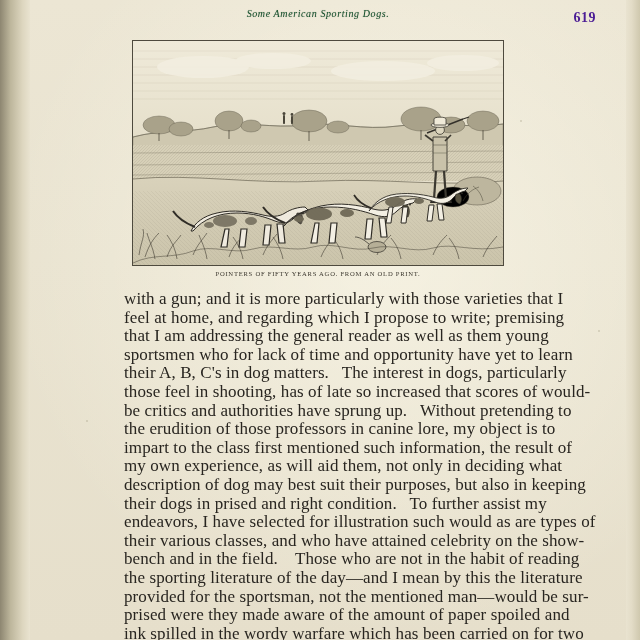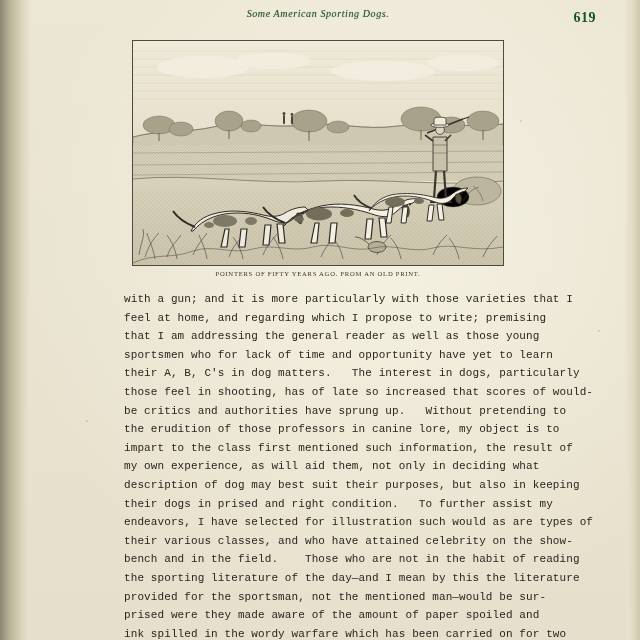--- a/index.html
+++ b/index.html
@@ -61,21 +61,21 @@
     text-shadow: 0 0 1px rgba(60,55,45,0.35);
   }
   #page-number {
     position: absolute;
     right: 44px;
     top: 10px;
     font-family: "Liberation Serif", serif;
     font-size: 14px;
     font-weight: bold;
     letter-spacing: 0.5px;
-    color: #14532d;
+    color: #4c1d95;
     z-index: 10;
   }
 
   
   #figure {
     position: absolute;
     left: 132px;
     top: 40px;
     width: 372px;
     height: 226px;
@@ -101,22 +101,22 @@
 
   
   #body-text {
     position: absolute;
     left: 124px;
     top: 290px;
     width: 384px;
     z-index: 9;
   }
   .line {
-    font-family: Liberation Mono, monospace;
-    font-size: 11px;
+    font-family: Liberation Serif, serif;
+    font-size: 17px;
     line-height: 18.6px;
     color: #282520;
     white-space: pre;
     letter-spacing: 0.1px;
   }
   
   .speck {
     position: absolute;
     background: rgba(120,110,85,0.25);
     border-radius: 50%;
@@ -355,21 +355,21 @@
         <path d="M0,222 C20,212 40,218 60,210 C80,203 100,214 120,208 C140,202 160,212 180,206 C200,200 220,212 240,207 C260,202 280,213 300,207 C320,201 340,212 370,206"></path>
       </g>
     </svg>
   </div>
 
   <div id="figure-caption">POINTERS OF FIFTY YEARS AGO.   FROM AN OLD PRINT.</div>
 
   <div id="body-text">
     <div class="line">with a gun; and it is more particularly with those varieties that I</div>
     <div class="line">feel at home, and regarding which I propose to write; premising</div>
-    <div class="line">that I am addressing the general reader as well as those young</div>
+    <div class="line">that I am addressing the general reader as well as them young</div>
     <div class="line">sportsmen who for lack of time and opportunity have yet to learn</div>
     <div class="line">their A, B, C's in dog matters.   The interest in dogs, particularly</div>
     <div class="line">those feel in shooting, has of late so increased that scores of would-</div>
     <div class="line">be critics and authorities have sprung up.   Without pretending to</div>
     <div class="line">the erudition of those professors in canine lore, my object is to</div>
     <div class="line">impart to the class first mentioned such information, the result of</div>
     <div class="line">my own experience, as will aid them, not only in deciding what</div>
     <div class="line">description of dog may best suit their purposes, but also in keeping</div>
     <div class="line">their dogs in prised and right condition.   To further assist my</div>
     <div class="line">endeavors, I have selected for illustration such would as are types of</div>

